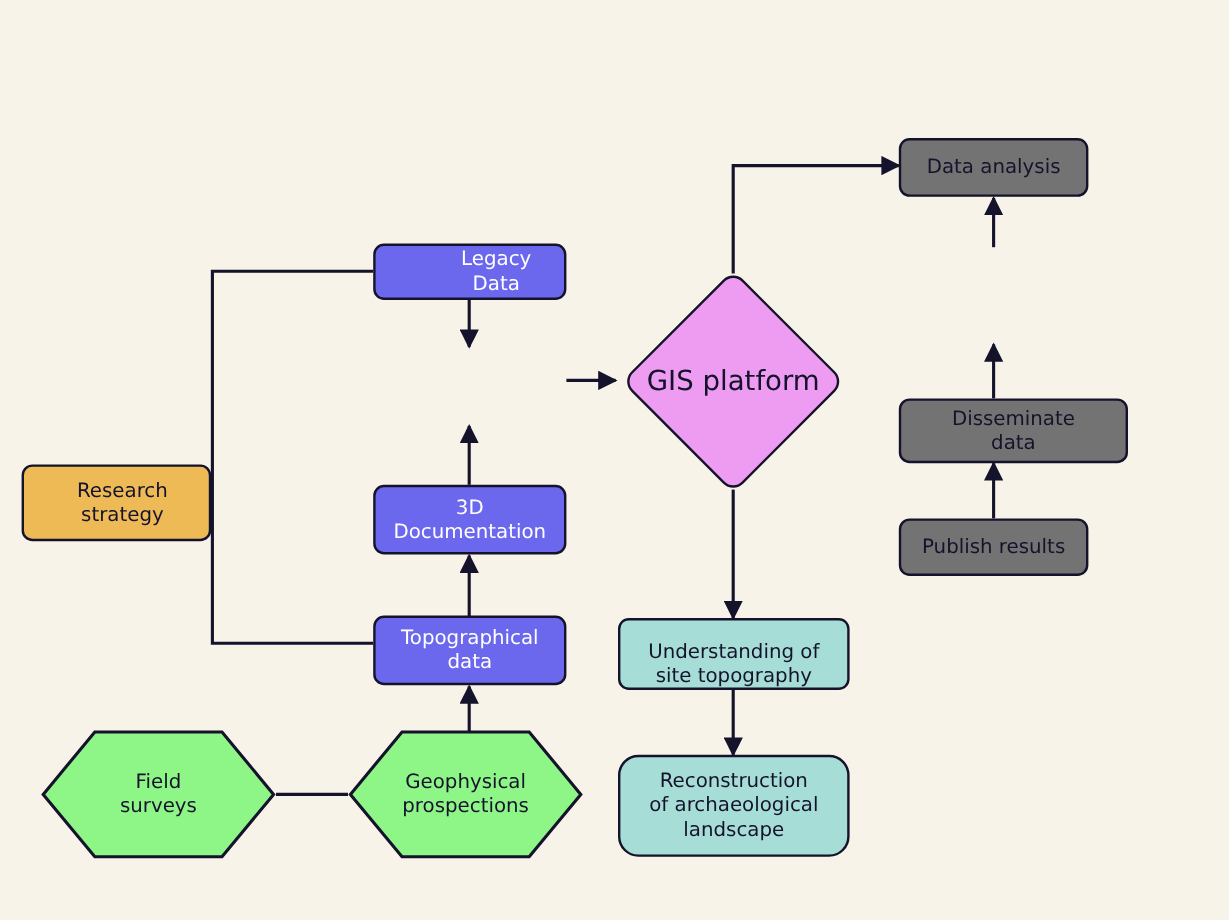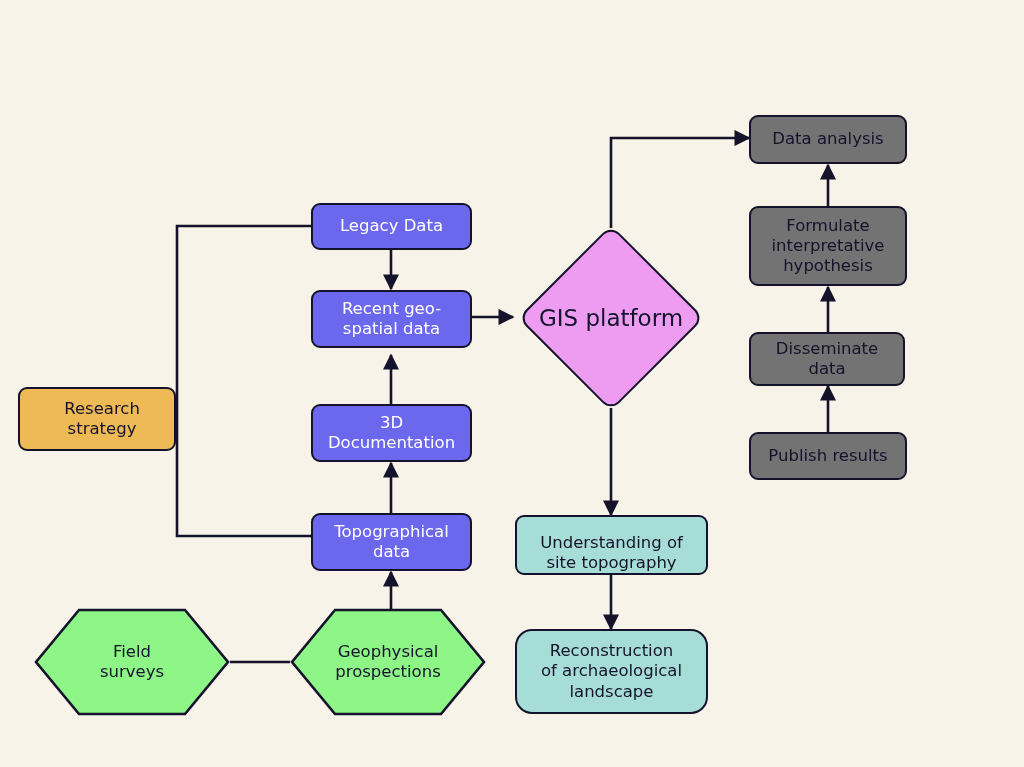--- a/index.html
+++ b/index.html
@@ -145,28 +145,24 @@
 
       <path d="M 828 432 L 828 386" marker-end="url(#ah)"></path>
     </g>
   </svg>
 
   <div class="node rect orange fs-16" style="left:18px; top:387px; width:158px; height:64px;padding-left:10px;">
     <span class="lbl">Research
 strategy</span>
   </div>
 
-  <div class="node rect purple fs-16" style="left:311px; top:203px; width:161px; height:47px;">
+  <div class="node rect purple fs-16" style="left:311px; top:203px; width:161px; height:47px;padding-left:44px;">
     <span class="lbl">Legacy Data</span>
   </div>
 
-  <div class="node rect purple fs-16" style="left:311px; top:290px; width:161px; height:58px;">
-    <span class="lbl">Recent geo-
-spatial data</span>
-  </div>
 
   <div class="node rect purple fs-16" style="left:311px; top:404px; width:161px; height:58px;">
     <span class="lbl">3D
 Documentation</span>
   </div>
 
   <div class="node rect purple fs-16" style="left:311px; top:513px; width:161px; height:58px;">
     <span class="lbl">Topographical
 data</span>
   </div>
@@ -200,27 +196,22 @@
   <div class="node rect teal fs-16" style="left:515px; top:629px; width:193px; height:85px;border-radius:17px;">
     <span class="lbl">Reconstruction
 of archaeological
 landscape</span>
   </div>
 
   <div class="node rect lblue fs-16" style="left:749px; top:115px; width:158px; height:49px;">
     <span class="lbl">Data analysis</span>
   </div>
 
-  <div class="node rect lblue fs-16" style="left:749px; top:206px; width:158px; height:80px;">
-    <span class="lbl">Formulate
-interpretative
-hypothesis</span>
-  </div>
-
-  <div class="node rect lblue fs-16" style="left:749px; top:332px; width:156px; height:54px;align-items:center;">
+
+  <div class="node rect lblue fs-16" style="left:749px; top:332px; width:191px; height:54px;align-items:center;">
     <span class="lbl">Disseminate
 data</span>
   </div>
 
   <div class="node rect lblue fs-16" style="left:749px; top:432px; width:158px; height:48px;">
     <span class="lbl">Publish results</span>
   </div>
 
 </div>
 

